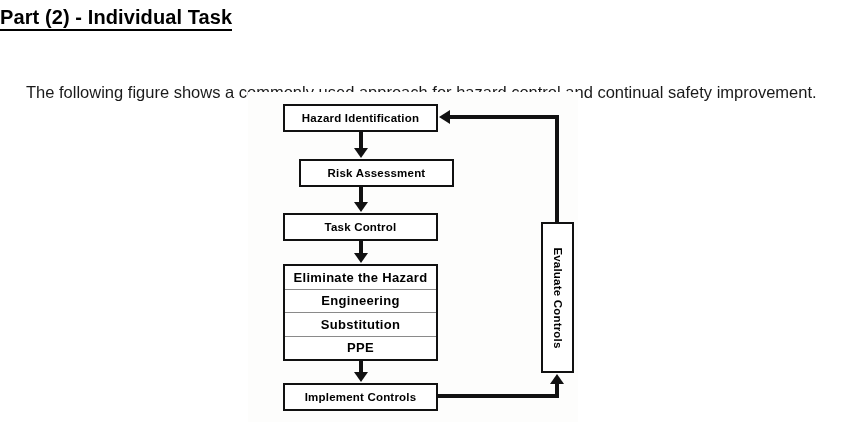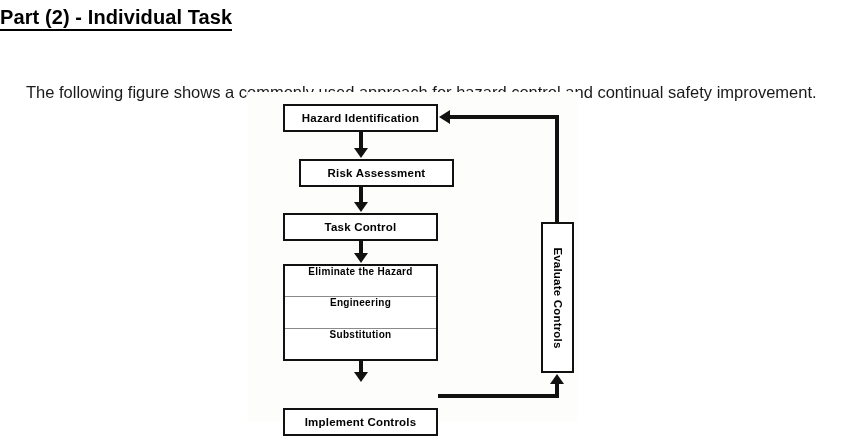--- a/index.html
+++ b/index.html
@@ -62,42 +62,42 @@
     justify-content: center;
     font-weight: bold;
     font-size: 11.5px;
     letter-spacing: 0.2px;
     box-sizing: border-box;
   }
 
   #box-hazard-identification { left: 283px; top: 104px; width: 155px; height: 28px; }
   #box-risk-assessment       { left: 283px; top: 159px; width: 155px; height: 28px; margin-left: 16px; }
   #box-risk-control          { left: 283px; top: 213px; width: 155px; height: 28px; }
-  #box-implement-controls    { left: 283px; top: 383px; width: 155px; height: 28px; margin-top: 25px; }
+  #box-implement-controls    { left: 283px; top: 383px; width: 155px; height: 28px; }
 
   
   #controls-hierarchy {
     position: absolute;
     left: 283px;
     top: 264px;
     width: 155px;
     height: 97px;
     border: 2.5px solid #111;
     background: #ffffff;
     box-sizing: border-box;
     display: flex;
     flex-direction: column;
   }
   #controls-hierarchy .hierarchy-row {
     flex: 1 1 0;
     display: flex;
-    align-items: flex-start;
+    align-items: center;
     justify-content: center;
     font-weight: bold;
-    font-size: 10px;
+    font-size: 13px;
     letter-spacing: 0.3px;
     border-bottom: 1px solid #8a8a8a;
     box-sizing: border-box;
   }
   #controls-hierarchy .hierarchy-row:last-child { border-bottom: none; }
 
   
   #box-evaluate-controls {
     position: absolute;
     left: 541px;
@@ -208,20 +208,23 @@
 <div id="controls-hierarchy">
   <div class="hierarchy-row">
     <span>Eliminate the Hazard</span>
   </div>
   <div class="hierarchy-row">
     <span>Engineering</span>
   </div>
   <div class="hierarchy-row">
     <span>Substitution</span>
   </div>
+  <div class="hierarchy-row">
+    <span>PPE</span>
+  </div>
 </div>
 
 <div class="conn conn-v" id="conn-hier-to-ic"></div>
 <div class="arrow-down" id="arrow-hier-to-ic"></div>
 
 <div class="flow-box" id="box-implement-controls">
   <span>Implement Controls</span>
 </div>
 
 <div id="box-evaluate-controls">

